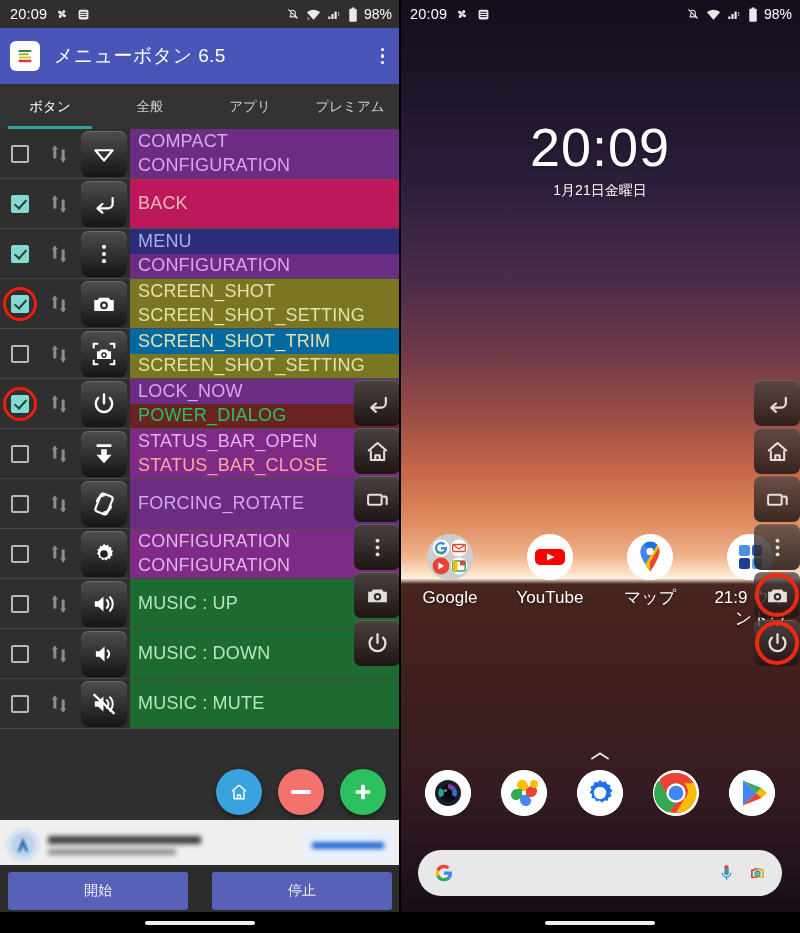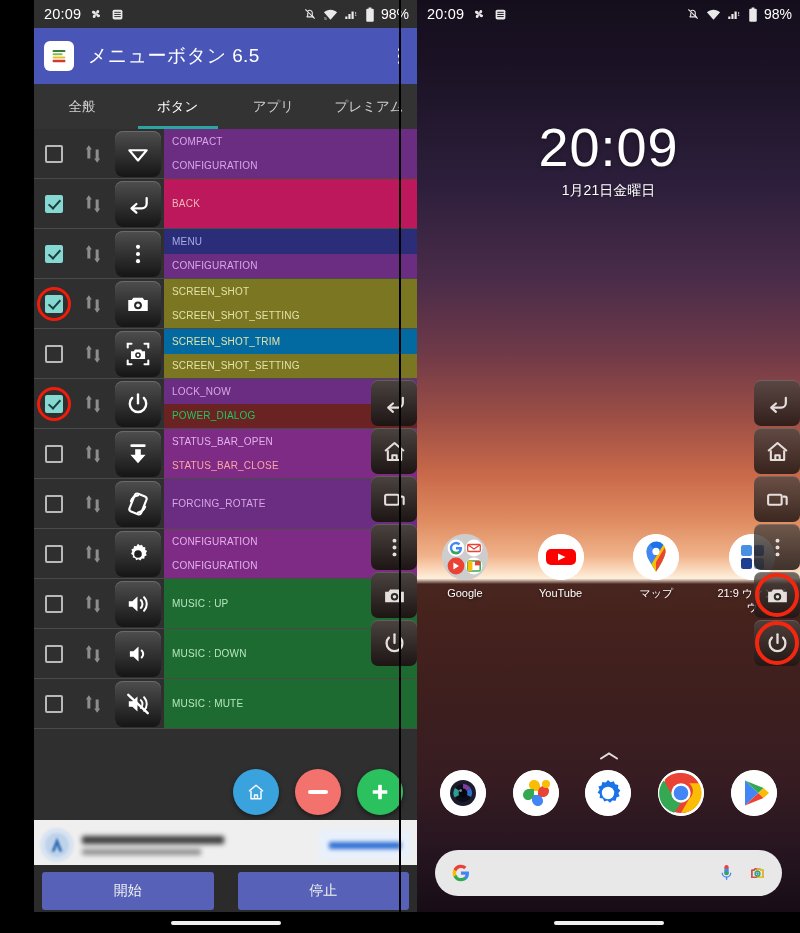--- a/index.html
+++ b/index.html
@@ -2,21 +2,21 @@
 <html><head>
 <meta charset="utf-8">
 <style>
   * { box-sizing: border-box; margin: 0; padding: 0; }
   html, body {
     width: 800px; height: 933px;
     background: #000;
     font-family: "Liberation Sans", "DejaVu Sans", sans-serif;
     overflow: hidden;
   }
-  .screens { display: flex; width: 800px; height: 933px; padding-left: 34px; }
+  .screens { display: flex; width: 800px; height: 933px; }
   .pane { position: relative; width: 400px; height: 933px; overflow: hidden; }
 
   
   .statusbar {
     height: 28px; display: flex; align-items: center;
     padding: 0 8px 0 10px; color: #fff; font-size: 14px;
     position: relative; z-index: 30;
   }
   .sb-left { display: flex; align-items: center; gap: 8px; }
   .sb-time { font-size: 14.5px; letter-spacing: .2px; }
@@ -84,21 +84,21 @@
   }
   .btnicon {
     width: 46px; height: 46px; border-radius: 8px;
     background: linear-gradient(#4e4e4e, #151515);
     display: flex; align-items: center; justify-content: center;
     box-shadow: inset 0 1px 0 #6a6a6a;
   }
   .cell-labels { flex: 1; display: flex; flex-direction: column; min-width: 0; }
   .lbl {
     flex: 1; display: flex; align-items: center; padding-left: 8px;
-    font-size: 10px; letter-spacing: .2px; white-space: nowrap; overflow: hidden;
+    font-size: 18px; letter-spacing: .2px; white-space: nowrap; overflow: hidden;
   }
   .lbl.single { flex: 1 1 100%; }
 
   
   .fabwrap { position: absolute; right: 14px; bottom: 0px; display: flex; gap: 16px; z-index: 12; }
   .fab { width: 46px; height: 46px; border-radius: 50%; display:flex; align-items:center; justify-content:center;
          box-shadow: 0 2px 5px rgba(0,0,0,.45); }
   .fab.blue { background: #3aa2dd; }
   .fab.red  { background: #f4726e; }
   .fab.green{ background: #2bc15e; }
@@ -171,21 +171,21 @@
         #241420 92%,
         #120a12 100%);
   }
   .clock-wrap { position: absolute; top: 120px; left: 0; right: 0; text-align: center; color: #fff; }
   .clock { font-size: 54px; font-weight: 300; letter-spacing: 1px; line-height: 1; text-shadow: 0 1px 4px rgba(0,0,0,.35); }
   .cdate { font-size: 14px; margin-top: 8px; text-shadow: 0 1px 3px rgba(0,0,0,.4); }
 
   .appgrid { position: absolute; top: 534px; left: 0; right: 0; display: flex; }
   .appcell { flex: 1; display: flex; flex-direction: column; align-items: center; gap: 7px; }
   .appico { width: 46px; height: 46px; border-radius: 50%; background:#fff; display:flex; align-items:center; justify-content:center; overflow:hidden; position:relative; }
-  .applbl { color: #fff; font-size: 11px; text-align: center; line-height: 1.25; text-shadow: 0 1px 3px rgba(0,0,0,.6); max-width: 74px; }
+  .applbl { color: #fff; font-size: 17px; text-align: right; line-height: 1.25; text-shadow: 0 1px 3px rgba(0,0,0,.6); max-width: 74px; }
 
   .pageup { position: absolute; top: 748px; left: 0; right: 0; text-align: center; color:#fff; font-size: 14px; opacity:.85; }
   .dock { position: absolute; top: 770px; left: 0; right: 0; display: flex; padding: 0 10px; }
   .dockcell { flex: 1; display:flex; align-items:center; justify-content:center; }
   .dockico { width: 46px; height: 46px; border-radius: 50%; background:#fff; display:flex; align-items:center; justify-content:center; overflow:hidden; position:relative;}
 
   .searchbar {
     position: absolute; left: 18px; right: 18px; top: 850px; height: 46px;
     background: #e8e8e8; border-radius: 23px; display: flex; align-items: center;
     padding: 0 16px;
@@ -264,25 +264,25 @@
       </div>
       <div class="app-title">メニューボタン 6.5</div>
       <div class="overflow-dots">
           <i></i>
           <i></i>
           <i></i>
         </div>
     </div>
 
     <div class="tabbar">
+      <div class="tab active">
+          <span>ボタン</span>
+        </div>
       <div class="tab">
           <span>全般</span>
-        </div>
-      <div class="tab active">
-          <span>ボタン</span>
         </div>
       <div class="tab">
           <span>アプリ</span>
         </div>
       <div class="tab">
           <span>プレミアム</span>
         </div>
     </div>
 
     <div class="list" id="button-list">

